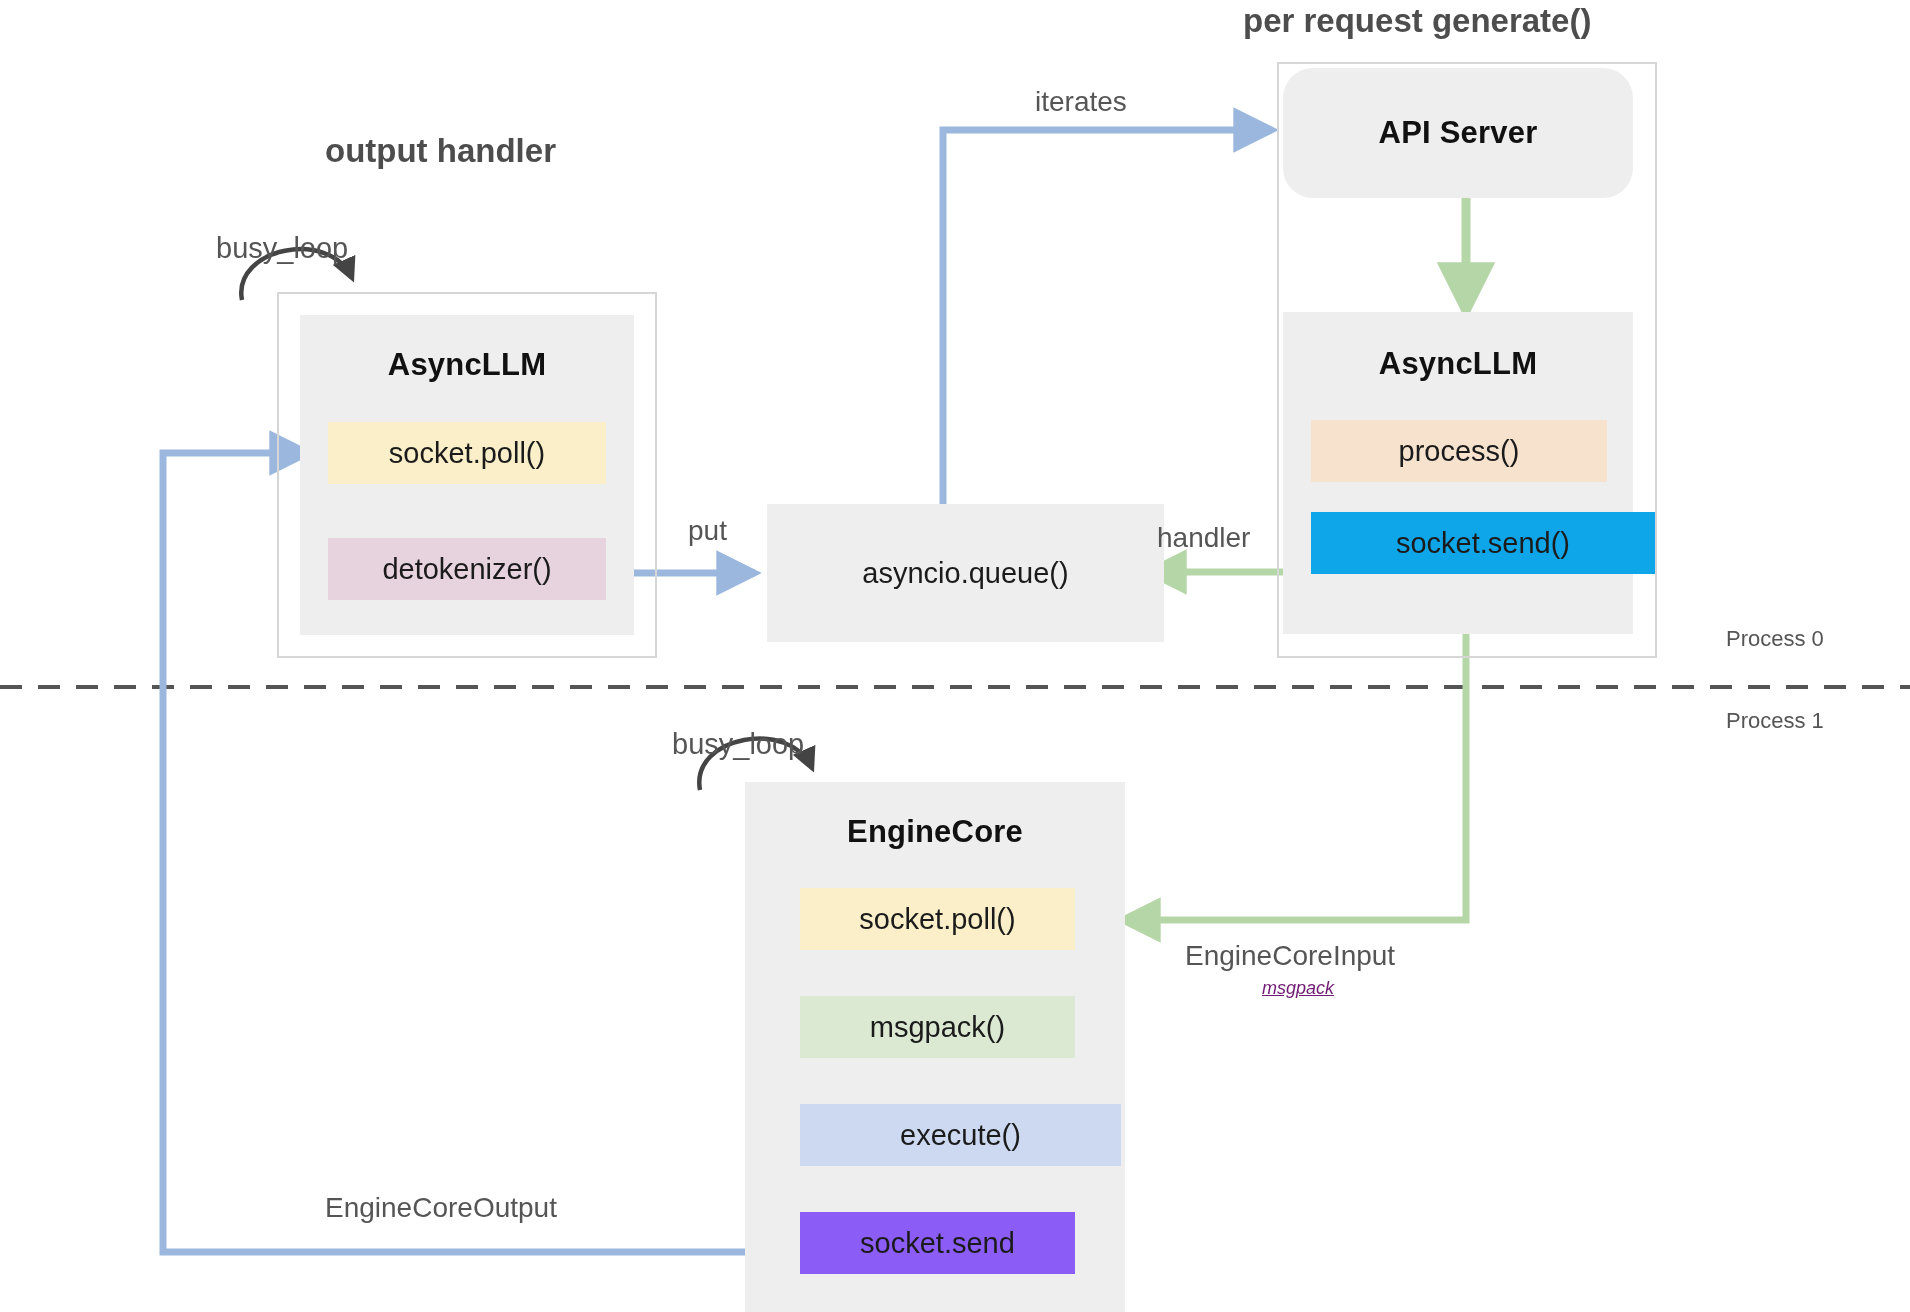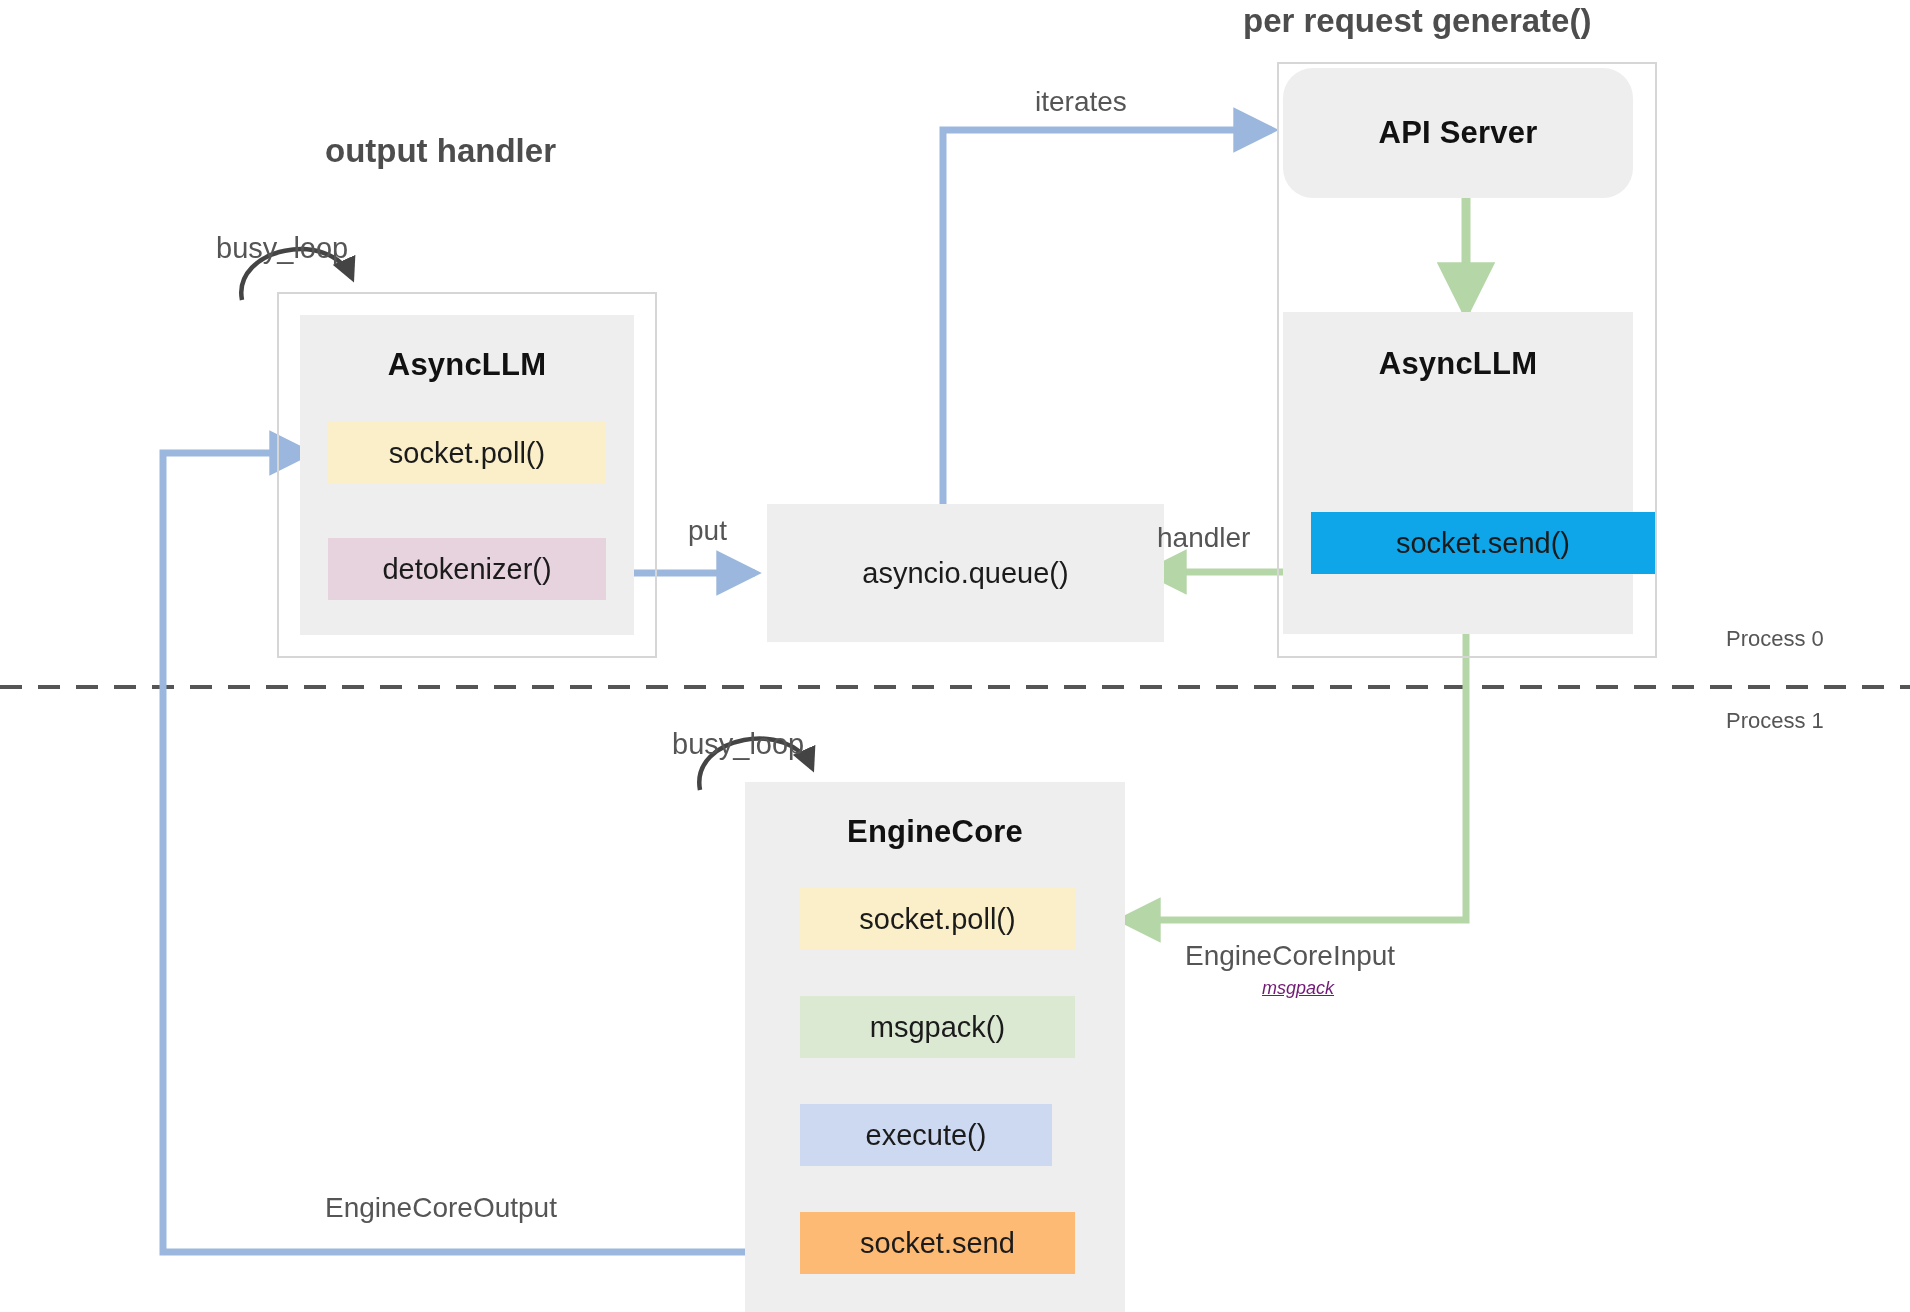--- a/index.html
+++ b/index.html
@@ -165,34 +165,35 @@
   <div class="group-frame" style="left:1277px; top:62px; width:380px; height:596px;"></div>
 
   <div class="block" style="left:1283px; top:68px; width:350px; height:130px; justify-content:center;border-radius:30px;">
     <div class="block-title">API Server</div>
   </div>
 
   <div class="block" style="left:1283px; top:312px; width:350px; height:322px;">
     <div class="block-title" style="margin-top:34px;">AsyncLLM</div>
   </div>
 
+  <div class="chip" style="left:1311px; top:420px; width:296px; height:62px; background:#f7e2cd;">process()</div>
 
   <div class="chip" style="left:1311px; top:512px; width:344px; height:62px; background:#0ea5e9;">socket.send()</div>
 
   <div class="block" style="left:745px; top:782px; width:380px; height:530px;">
     <div class="block-title" style="margin-top:32px;">EngineCore</div>
   </div>
 
   <div class="chip" style="left:800px; top:888px; width:275px; height:62px; background:#faefc8;">socket.poll()</div>
 
   <div class="chip" style="left:800px; top:996px; width:275px; height:62px; background:#dbe8d2;">msgpack()</div>
 
-  <div class="chip" style="left:800px; top:1104px; width:252px; height:62px; background:#ccd9f0;">execute()</div>
-
-  <div class="chip" style="left:800px; top:1212px; width:275px; height:62px; background:#fdba74;">socket.send</div>
+  <div class="chip" style="left:800px; top:1104px; width:321px; height:62px; background:#ccd9f0;">execute()</div>
+
+  <div class="chip" style="left:800px; top:1212px; width:275px; height:62px; background:#8b5cf6;">socket.send</div>
 
   <div class="label" style="left:672px; top:728px;">busy_loop</div>
 
   <div class="label edge" style="left:1185px; top:940px;">EngineCoreInput</div>
 
   <div class="label sub" style="left:1262px; top:978px;">msgpack</div>
 
   <div class="label edge" style="left:325px; top:1192px;">EngineCoreOutput</div>
 
 </div>

